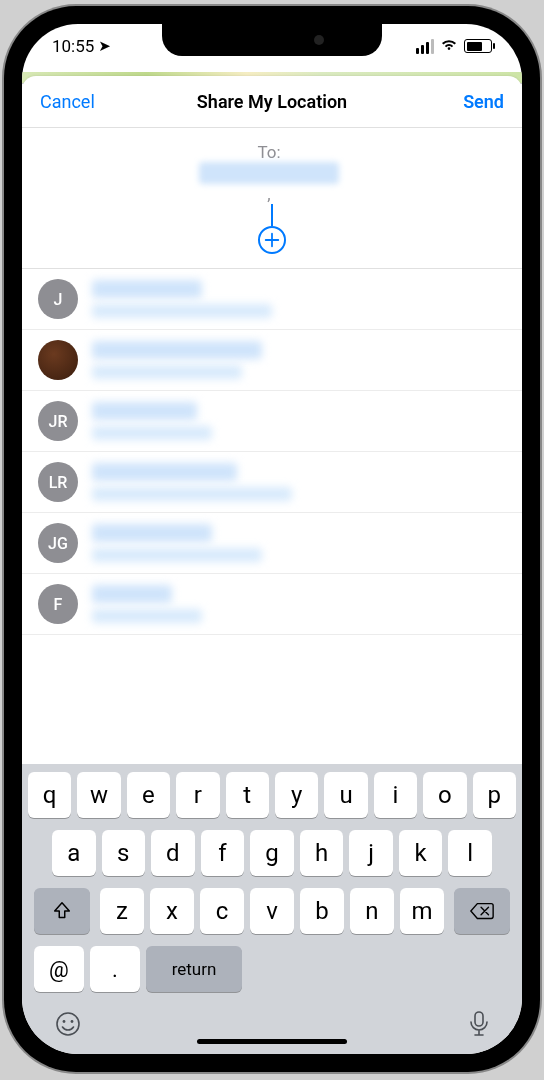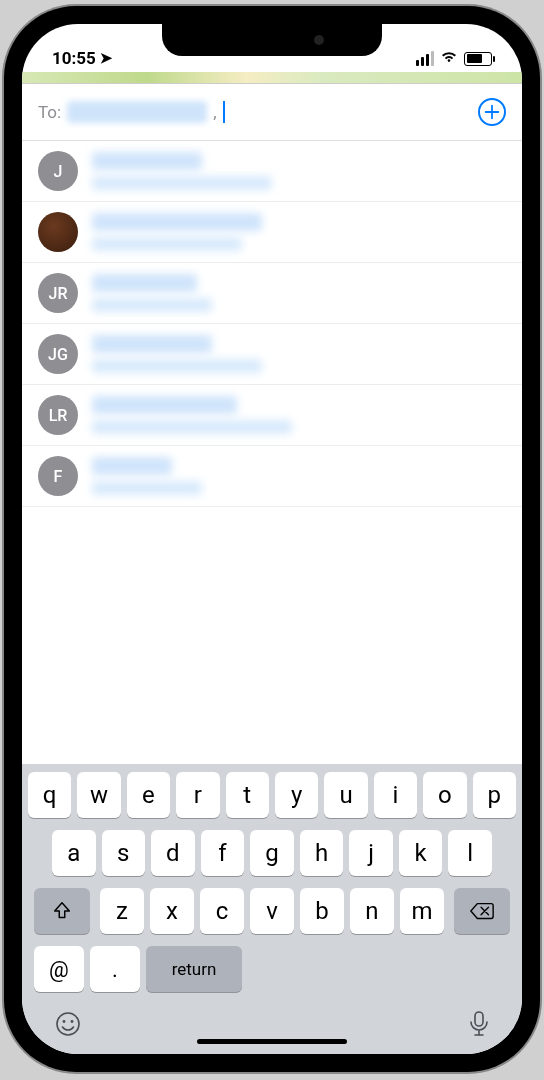--- a/index.html
+++ b/index.html
@@ -50,24 +50,23 @@
     overflow: hidden;
     position: relative;
     display: flex;
     flex-direction: column;
   }
   
   .status-bar {
     height: 48px;
     display: flex;
     justify-content: space-between;
-    align-items: flex-end;
     padding: 0 30px 4px;
     font-size: 17px;
-    font-weight: 700;
+    font-weight: 400;
     color: #000;
   }
   .status-left { display:flex; align-items:center; gap:4px;}
   .status-right { display:flex; align-items:center; gap:6px;}
   .loc-arrow { font-size:15px; }
   .signal-bars { display:flex; align-items:flex-end; gap:2px; }
   .signal-bars span { width:3px; background:#000; border-radius:1px; }
   .signal-bars span:nth-child(1){height:6px;}
   .signal-bars span:nth-child(2){height:9px;}
   .signal-bars span:nth-child(3){height:12px;}
@@ -92,20 +91,21 @@
     position:relative;
     box-shadow: 0 -1px 2px rgba(0,0,0,0.06);
   }
   .nav-btn { color:#007aff; font-size:18px; }
   .nav-send { font-weight:600; }
   .nav-title { font-size:18px; font-weight:600; color:#000; position:absolute; left:50%; transform:translateX(-50%);}
   
   .to-row {
     display:flex; align-items:center; padding:14px 16px; border-bottom:1px solid #e0e0e0;
     font-size:17px;
+    flex-direction:column;
   }
   .to-label { color:#8e8e93; margin-right:6px;}
   .chip { background:#cfe4fb; height:22px; width:140px; border-radius:4px; margin-right:6px; filter:blur(3px);}
   .comma { color:#8e8e93; margin-right:6px;}
   .cursor { width:2px; height:22px; background:#007aff;}
   .spacer-flex { flex:1; }
   .add-circle { width:28px; height:28px; border:2px solid #007aff; border-radius:50%; color:#007aff; display:flex; align-items:center; justify-content:center; font-size:22px; font-weight:300; line-height:1;}
   
   .contacts { flex:1; overflow:hidden; }
   .contact-row { display:flex; align-items:center; padding:10px 16px; border-bottom:1px solid #ececec; gap:14px;}
@@ -166,20 +166,25 @@
             </svg>
         </span>
         <div class="battery">
             <div class="fill"></div>
           </div>
       </div>
     </div>
 
     <div class="map-strip"></div>
 
+    <div class="nav-bar">
+      <span class="nav-btn">Cancel</span>
+      <span class="nav-title">Share My Location</span>
+      <span class="nav-btn nav-send">Send</span>
+    </div>
 
     <div class="to-row">
       <span class="to-label">To:</span>
       <span class="chip"></span>
       <span class="comma">,</span>
       <span class="cursor"></span>
       <span class="spacer-flex"></span>
       <span class="add-circle">
         <svg width="18" height="18" viewBox="0 0 20 20">
             <path d="M10 3v14M3 10h14" stroke="#007aff" stroke-width="2" stroke-linecap="round"></path>
@@ -203,31 +208,31 @@
           </div>
         </div>
         <div class="contact-row">
           <div class="avatar">JR</div>
           <div class="contact-text">
             <div class="blur-line blur-name" style="width: 105px;"></div>
             <div class="blur-line blur-sub" style="width: 120px;"></div>
           </div>
         </div>
         <div class="contact-row">
+          <div class="avatar">LR</div>
+          <div class="contact-text">
+            <div class="blur-line blur-name" style="width: 145px;"></div>
+            <div class="blur-line blur-sub" style="width: 200px;"></div>
+          </div>
+        </div>
+        <div class="contact-row">
           <div class="avatar">JG</div>
           <div class="contact-text">
             <div class="blur-line blur-name" style="width: 120px;"></div>
             <div class="blur-line blur-sub" style="width: 170px;"></div>
-          </div>
-        </div>
-        <div class="contact-row">
-          <div class="avatar">LR</div>
-          <div class="contact-text">
-            <div class="blur-line blur-name" style="width: 145px;"></div>
-            <div class="blur-line blur-sub" style="width: 200px;"></div>
           </div>
         </div>
         <div class="contact-row">
           <div class="avatar">F</div>
           <div class="contact-text">
             <div class="blur-line blur-name" style="width: 80px;"></div>
             <div class="blur-line blur-sub" style="width: 110px;"></div>
           </div>
         </div>
       </div>

